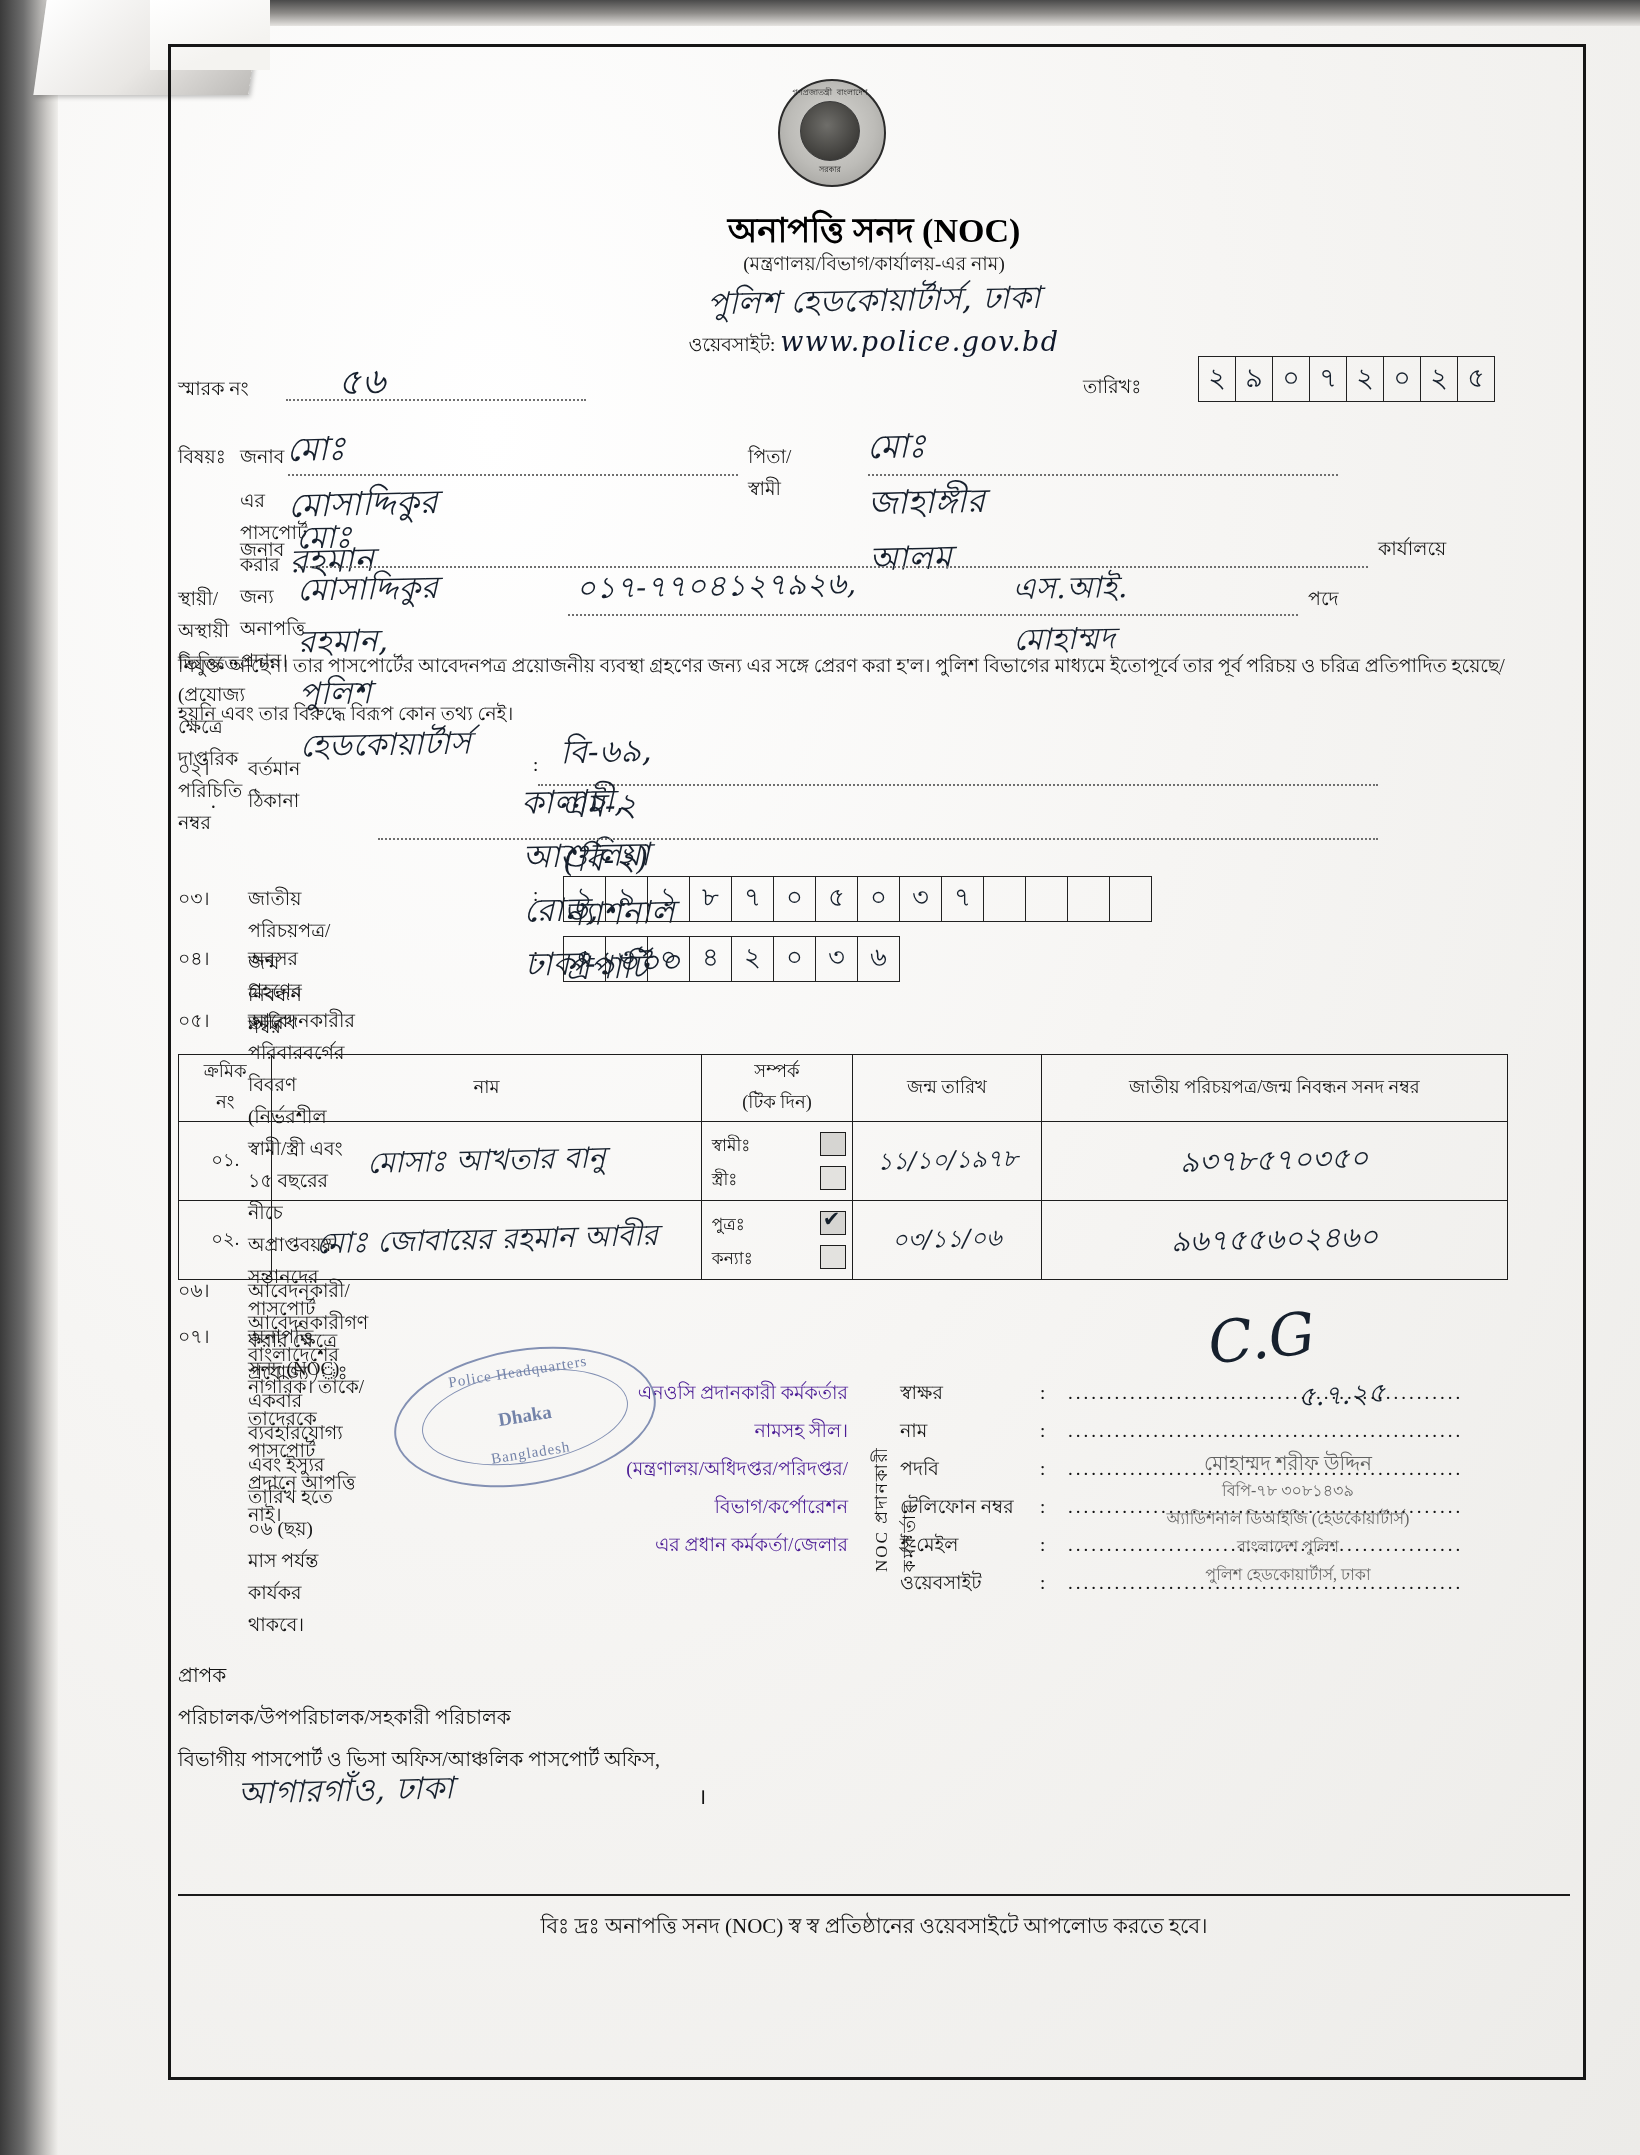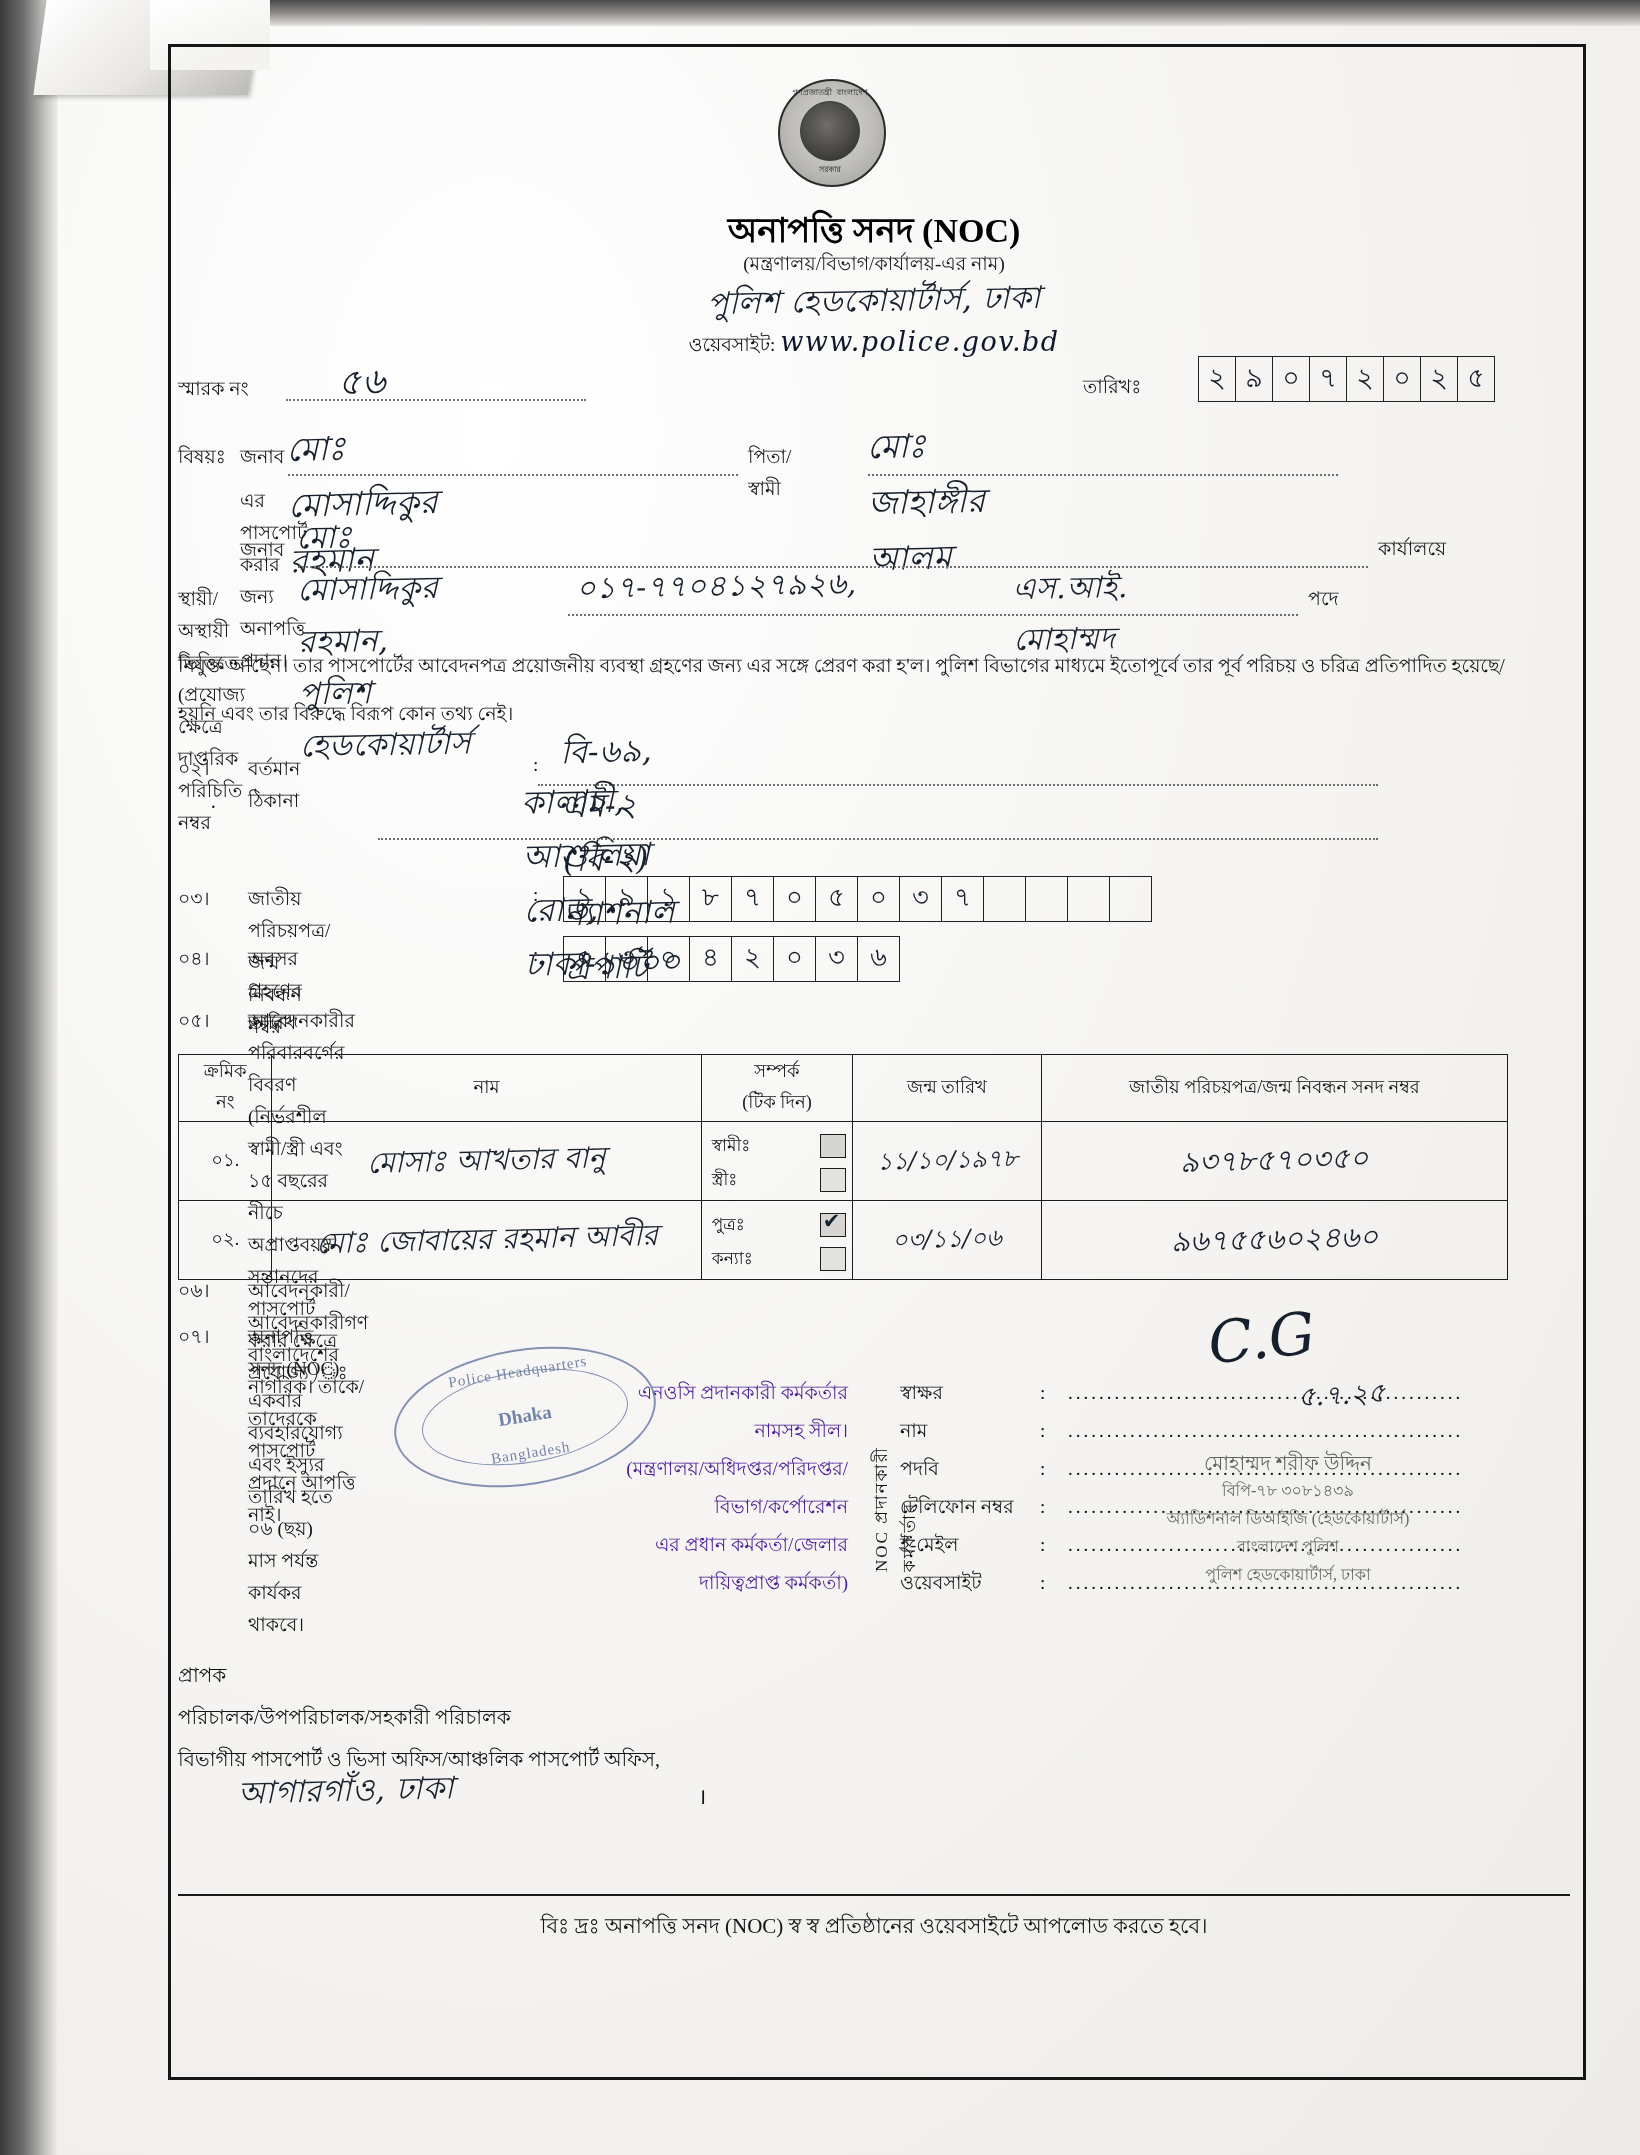--- a/index.html
+++ b/index.html
@@ -291,21 +291,21 @@
   .ftable th { font-weight: normal; height: 62px; }
   .ftable td { height: 74px; }
   .c-sl { width: 90px; }
   .c-name { width: 435px; }
   .c-rel { width: 150px; }
   .c-dob { width: 185px; }
   .c-nid { width: 470px; }
   .relcell { position: relative; height: 74px; }
   .rel-line {
     position: absolute; left: 8px; width: 134px;
-    display: flex; align-items: center; justify-content: space-between;
+    display: flex; align-items: flex-start; justify-content: space-between;
     font-size: 17px;
   }
   .rel-top { top: 8px; }
   .rel-bot { top: 42px; gap: 24px; }
   .tick-box {
     width: 24px; height: 22px;
     border: 1.5px solid #1d1d1d;
     background: #d6d5d2;
     position: relative;
   }
@@ -639,21 +639,20 @@
     <div class="sig-scribble">C.G</div>
     <div class="sig-date">৫.৭.২৫</div>
 
     <div class="sigblock">
       <div class="sig-left">
         <div>এনওসি প্রদানকারী কর্মকর্তার</div>
         <div>নামসহ সীল।</div>
         <div>(মন্ত্রণালয়/অধিদপ্তর/পরিদপ্তর/</div>
         <div>বিভাগ/কর্পোরেশন</div>
         <div>এর প্রধান কর্মকর্তা/জেলার</div>
-        <div>দায়িত্বপ্রাপ্ত কর্মকর্তা)</div>
       </div>
 
       <div class="noc-vert">NOC প্রদানকারী কর্মকর্তার</div>
 
       <div class="sig-mid">
         <div>স্বাক্ষর</div>
         <div>নাম</div>
         <div>পদবি</div>
         <div>টেলিফোন নম্বর</div>
         <div>ই-মেইল</div>

